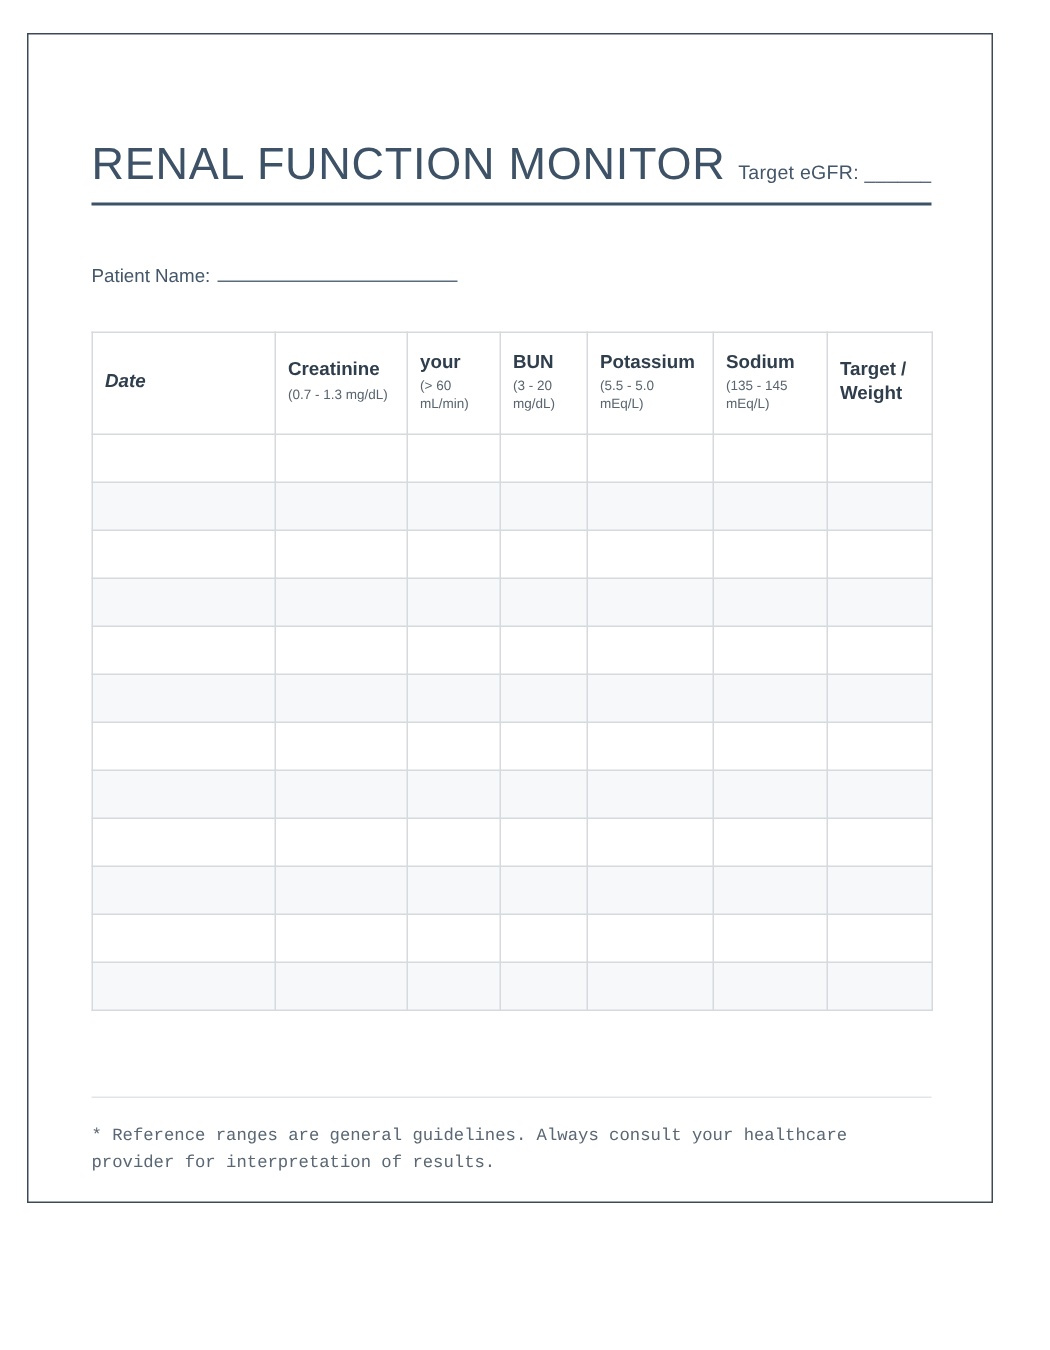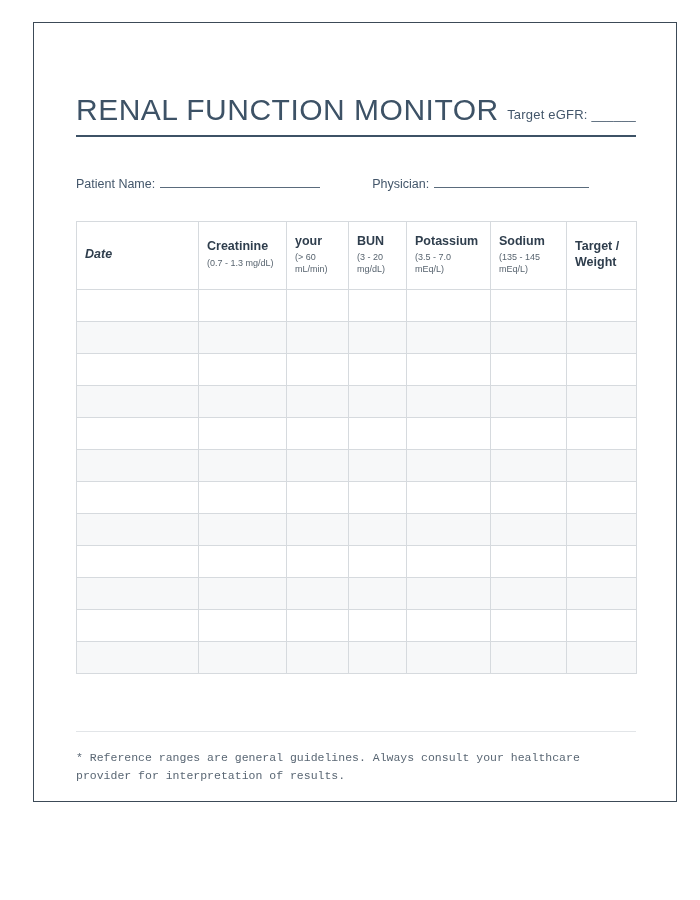--- a/index.html
+++ b/index.html
@@ -17,21 +17,20 @@
 
   .page {
     position: absolute;
     left: 18px;
     top: 22px;
     width: 644px;
     height: 780px;
     background: #ffffff;
     border: 1px solid #3c4a57;
     box-sizing: border-box;
-    margin-left: 15px;
   }
 
   .inner {
     position: absolute;
     left: 42px;
     top: 70px;
     width: 560px;
   }
 
   
@@ -174,24 +173,20 @@
       <div class="doc-title">RENAL FUNCTION MONITOR</div>
       <div class="target-egfr">Target eGFR: ______</div>
     </div>
     <div class="title-rule"></div>
 
     <div class="fields">
       <div class="field field-patient">
         <span class="field-label">Patient Name:</span>
         <span class="field-line line-patient"></span>
       </div>
-      <div class="field field-physician">
-        <span class="field-label">Physician:</span>
-        <span class="field-line line-physician"></span>
-      </div>
     </div>
 
     <div class="table-wrap">
       <table class="log">
         <thead>
           <tr>
             <th class="c-date">
               <span class="col-head-name">Date</span>
             </th>
             <th class="c-creat">
@@ -201,21 +196,21 @@
             <th class="c-egfr">
               <span class="col-head-name">your</span>
               <span class="col-head-range">(&gt; 60 mL/min)</span>
             </th>
             <th class="c-bun">
               <span class="col-head-name">BUN</span>
               <span class="col-head-range">(3 - 20 mg/dL)</span>
             </th>
             <th class="c-k">
               <span class="col-head-name">Potassium</span>
-              <span class="col-head-range">(3.5 - 7.0 mEq/L)</span>
+              <span class="col-head-range">(5.5 - 5.0 mEq/L)</span>
             </th>
             <th class="c-na">
               <span class="col-head-name">Sodium</span>
               <span class="col-head-range">(135 - 145 mEq/L)</span>
             </th>
             <th class="c-notes">
               <span class="col-head-name">Target / Weight</span>
             </th>
           </tr>
         </thead>

